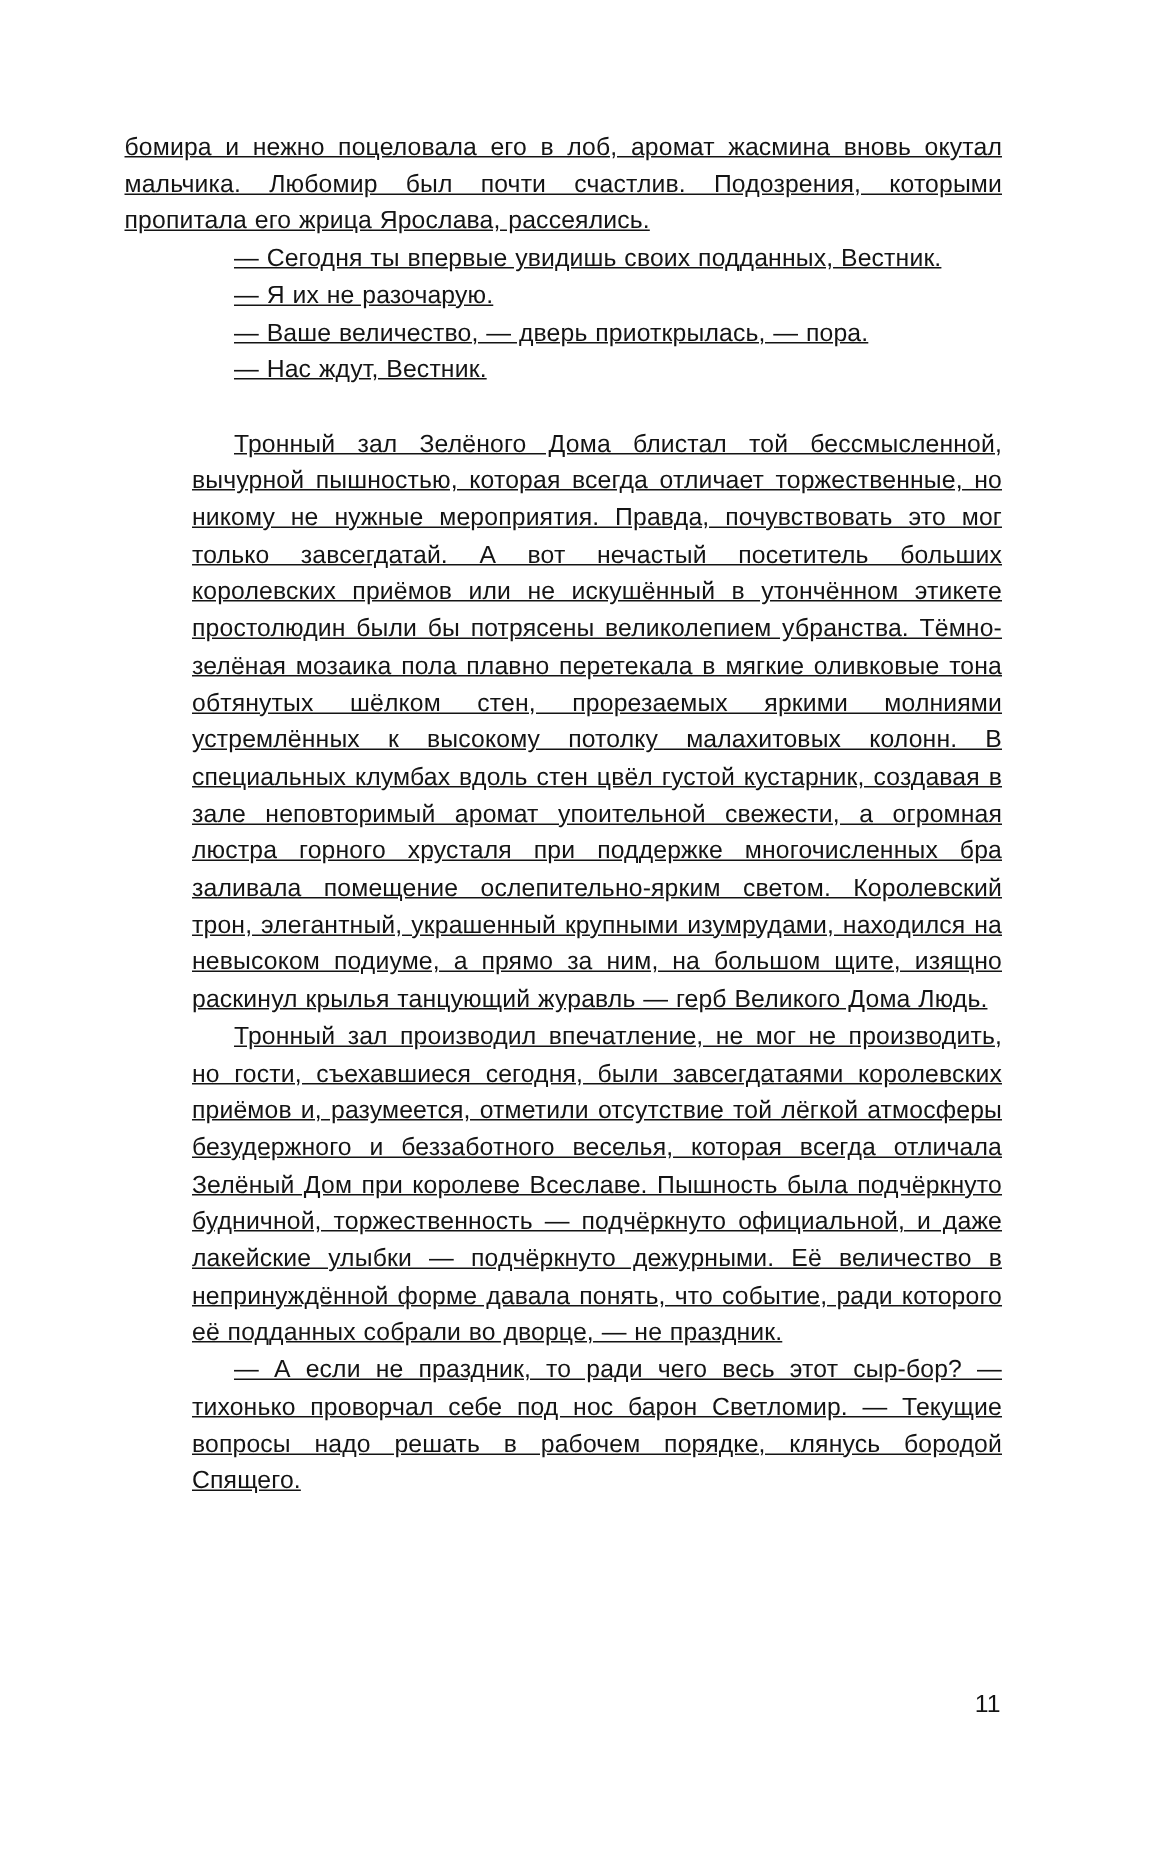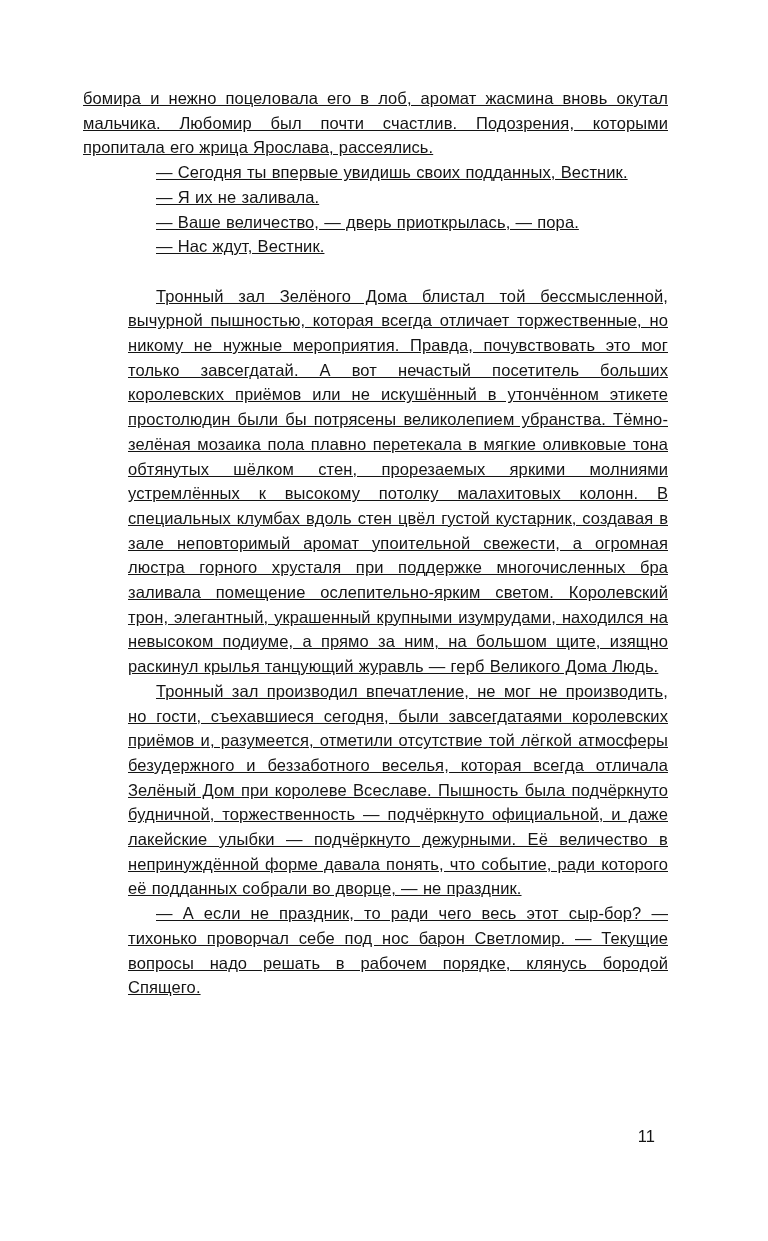--- a/index.html
+++ b/index.html
@@ -35,33 +35,33 @@
   .indent {
     text-indent: 28px;
     margin-left: 45px;
   }
   .section-break {
     height: 24.7px;
   }
   .page-number {
     position: absolute;
     top: 1124px;
-    right: 113px;
+    right: 101px;
     font-size: 16.5px;
     line-height: 24.7px;
     color: #141414;
   }
 </style>
 </head>
 <body>
 
 <div class="text-block">
   <p class="para">бомира и нежно поцеловала его в лоб, аромат жасмина вновь окутал мальчика. Любомир был почти счастлив. Подозрения, которыми пропитала его жрица Ярослава, рассеялись.</p>
   <p class="para indent">— Сегодня ты впервые увидишь своих подданных, Вестник.</p>
-  <p class="para indent">— Я их не заливала.</p>
+  <p class="para indent">— Я их не разочарую.</p>
   <p class="para indent">— Ваше величество, — дверь приоткрылась, — пора.</p>
   <p class="para indent">— Нас ждут, Вестник.</p>
   <div class="section-break"></div>
   <p class="para indent">Тронный зал Зелёного Дома блистал той бессмысленной, вычурной пышностью, которая всегда отличает торжественные, но никому не нужные мероприятия. Правда, почувствовать это мог только завсегдатай. А вот нечастый посетитель больших королевских приёмов или не искушённый в утончённом этикете простолюдин были бы потрясены великолепием убранства. Тёмно-зелёная мозаика пола плавно перетекала в мягкие оливковые тона обтянутых шёлком стен, прорезаемых яркими молниями устремлённых к высокому потолку малахитовых колонн. В специальных клумбах вдоль стен цвёл густой кустарник, создавая в зале неповторимый аромат упоительной свежести, а огромная люстра горного хрусталя при поддержке многочисленных бра заливала помещение ослепительно-ярким светом. Королевский трон, элегантный, украшенный крупными изумрудами, находился на невысоком подиуме, а прямо за ним, на большом щите, изящно раскинул крылья танцующий журавль — герб Великого Дома Людь.</p>
   <p class="para indent">Тронный зал производил впечатление, не мог не производить, но гости, съехавшиеся сегодня, были завсегдатаями королевских приёмов и, разумеется, отметили отсутствие той лёгкой атмосферы безудержного и беззаботного веселья, которая всегда отличала Зелёный Дом при королеве Всеславе. Пышность была подчёркнуто будничной, торжественность — подчёркнуто официальной, и даже лакейские улыбки — подчёркнуто дежурными. Её величество в непринуждённой форме давала понять, что событие, ради которого её подданных собрали во дворце, — не праздник.</p>
   <p class="para indent">— А если не праздник, то ради чего весь этот сыр-бор? — тихонько проворчал себе под нос барон Светломир. — Текущие вопросы надо решать в рабочем порядке, клянусь бородой Спящего.</p>
 </div>
 
 <div class="page-number">11</div>
 

